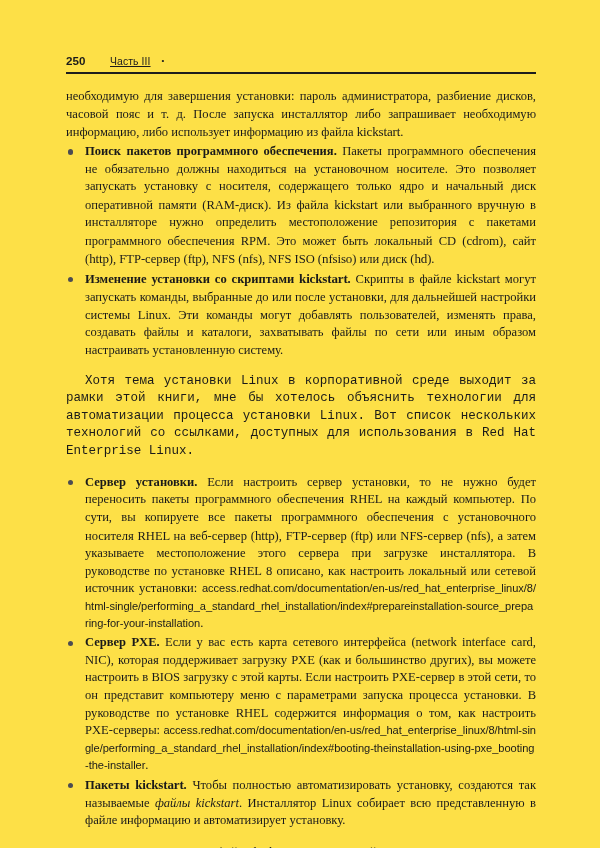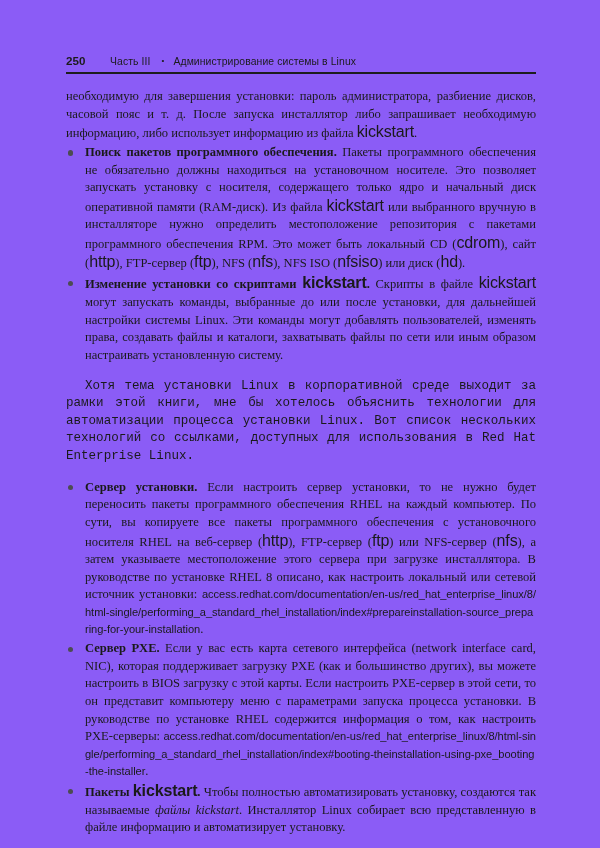--- a/index.html
+++ b/index.html
@@ -15,21 +15,21 @@
     font-family: "Liberation Serif", "DejaVu Serif", serif;
     color: #1a1a1a;
     overflow: hidden;
   }
 
   .page {
     position: absolute;
     left: 0; top: 0;
     width: 600px;
     height: 848px;
-    background: #8b5cf6;
+    background: #fde047;
   }
 
   
   .runhead {
     position: absolute;
     left: 66px;
     top: 54px;
     width: 470px;
     display: flex;
     align-items: baseline;
@@ -39,20 +39,21 @@
     letter-spacing: 0.1px;
   }
   .runhead .folio {
     font-weight: bold;
     font-size: 11.6px;
     width: 44px;
     flex: 0 0 44px;
   }
   .runhead .part {
     flex: 0 0 auto;
+    text-decoration: underline;
   }
   .runhead .sep {
     flex: 0 0 auto;
     padding: 0 9px 0 11px;
     font-size: 8px;
     position: relative;
     top: -2px;
   }
   .runhead .title {
     flex: 1 1 auto;
@@ -122,22 +123,22 @@
     border-radius: 50%;
     background: #4c4c52;
   }
   li p { text-align: justify; }
 
   .lead {
     font-weight: bold;
   }
 
   code, .mono {
-    font-family: Liberation Sans, sans-serif;
-    font-size: 16px;
+    font-family: Liberation Serif, serif;
+    font-size: 13px;
     letter-spacing: -0.15px;
   }
 
   .url {
     font-family: "Liberation Sans", "DejaVu Sans", sans-serif;
     font-size: 11.1px;
     letter-spacing: -0.05px;
     word-break: break-all;
   }
 
@@ -152,21 +153,20 @@
 </style>
 </head>
 <body>
 
 <div class="page">
 
   <div class="runhead">
     <span class="folio">250</span>
     <span class="part">Часть III</span>
     <span class="sep">•</span>
-    <span class="title">Администрирование системы в Linux</span>
   </div>
 
   <div class="rule"></div>
 
   <div class="col">
 
     <p class="cont"><span>необходимую для завершения установки: пароль администратора, разбиение дисков, часовой пояс и т. д. После запуска инсталлятор либо запрашивает необходимую информацию, либо использует информацию из файла </span><code>kickstart</code><span>.</span></p>
 
     <ul class="blist">
       <li>

